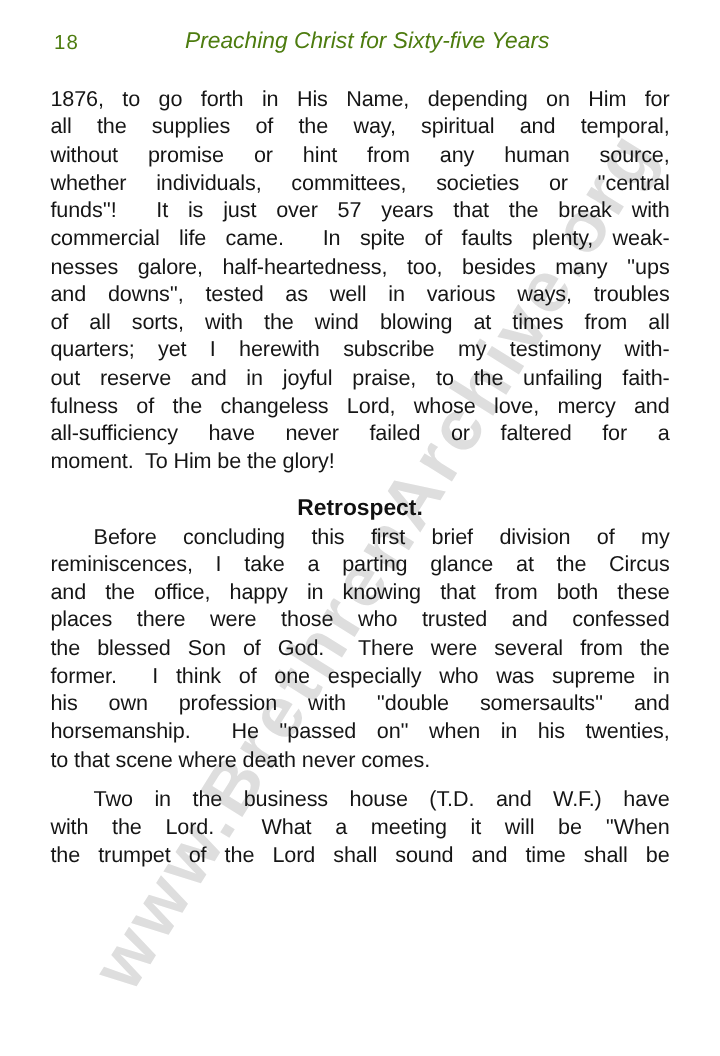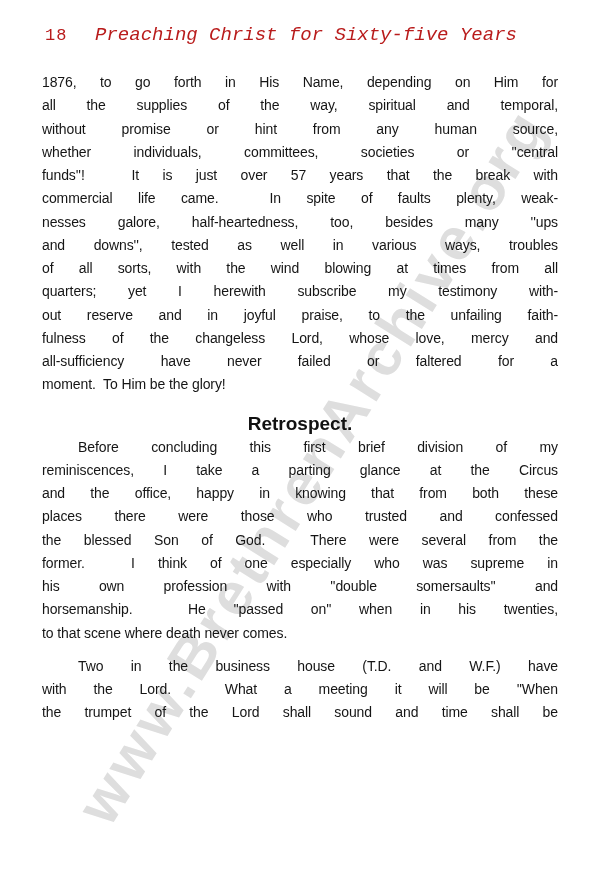--- a/index.html
+++ b/index.html
@@ -24,22 +24,22 @@
     font-size: 60px;
     letter-spacing: 4px;
     color: #dedede;
     white-space: nowrap;
     z-index: 0;
     user-select: none;
   }
   .page-header {
     position: absolute;
     top: 24px; left: 0; width: 100%;
-    font-family: Liberation Mono, monospace;
-    color: #b91c1c;
+    font-family: Liberation Sans, sans-serif;
+    color: #4d7c0f;
     z-index: 1;
   }
   .page-num {
     position: absolute;
     left: 45px; top: 2px;
     font-size: 17px;
     letter-spacing: 1px;
   }
   .running-title {
     text-align: center;
@@ -47,21 +47,21 @@
     font-size: 19px;
     padding-left: 12px;
   }
   .text-block {
     position: absolute;
     top: 71px; left: 42px; width: 516px;
     color: #151515;
     z-index: 1;
   }
   .line {
-    font-size: 14px;
+    font-size: 18px;
     line-height: 23.25px;
     text-align: justify;
     text-align-last: justify;
     white-space: pre-wrap;
     letter-spacing: -0.1px;
   }
   .line.last { text-align-last: left; }
   .para.indent .line.first { text-indent: 36px; }
   .heading {
     margin: 15px 0 1px 0;

